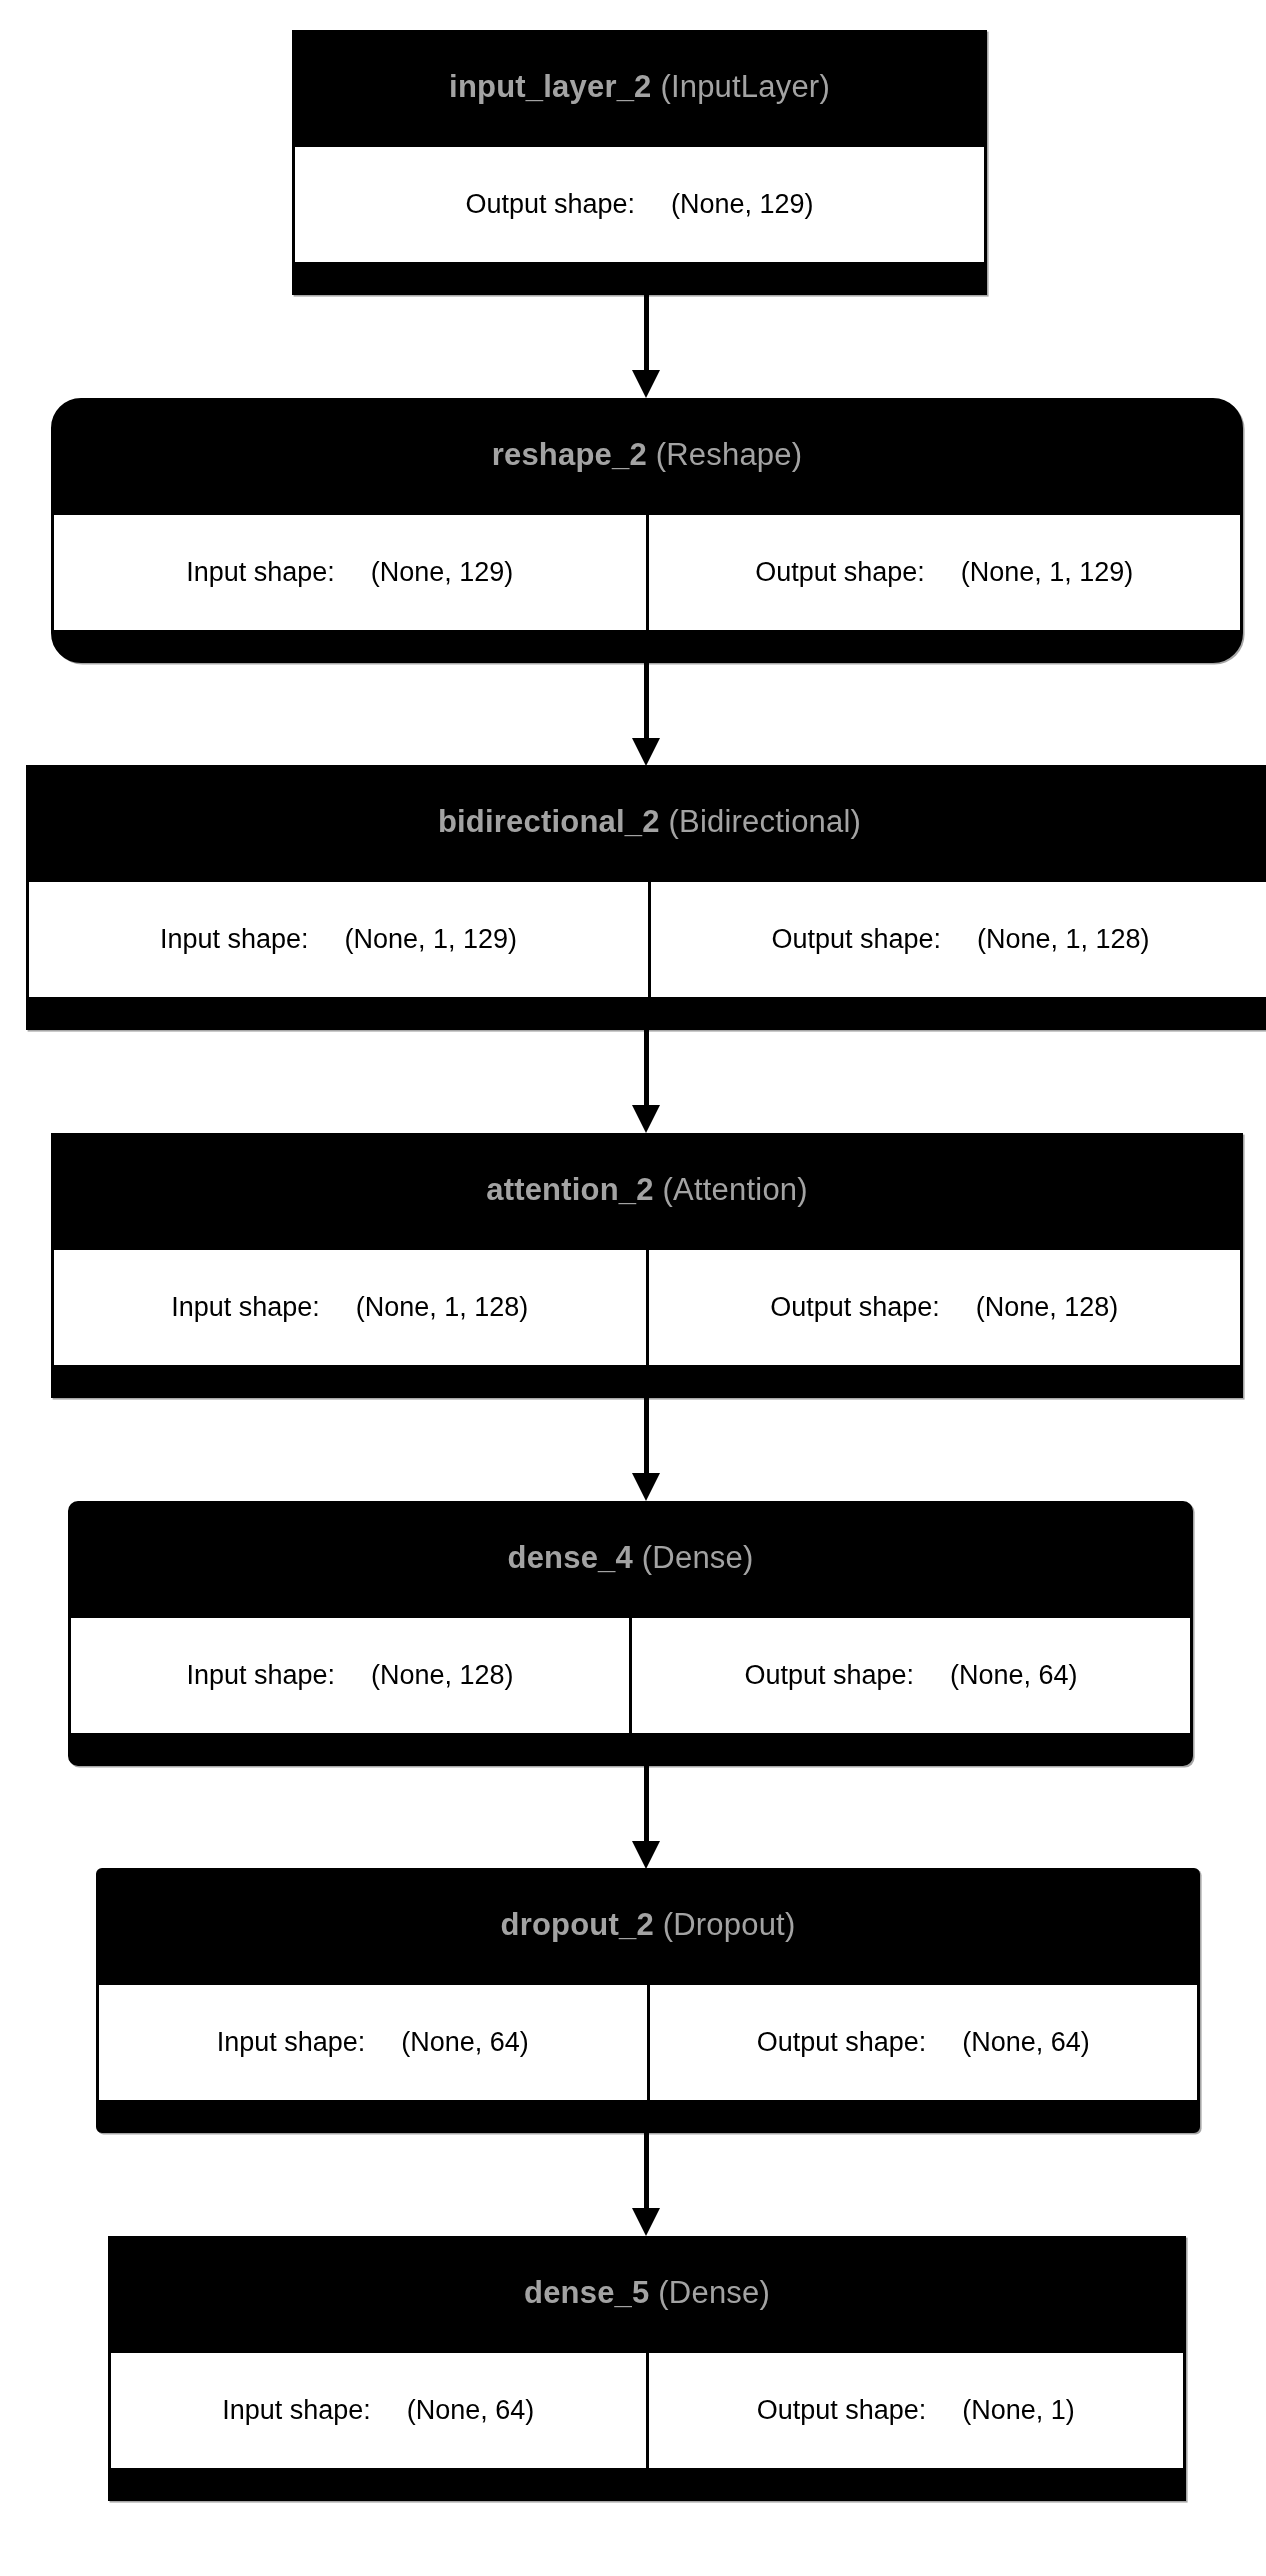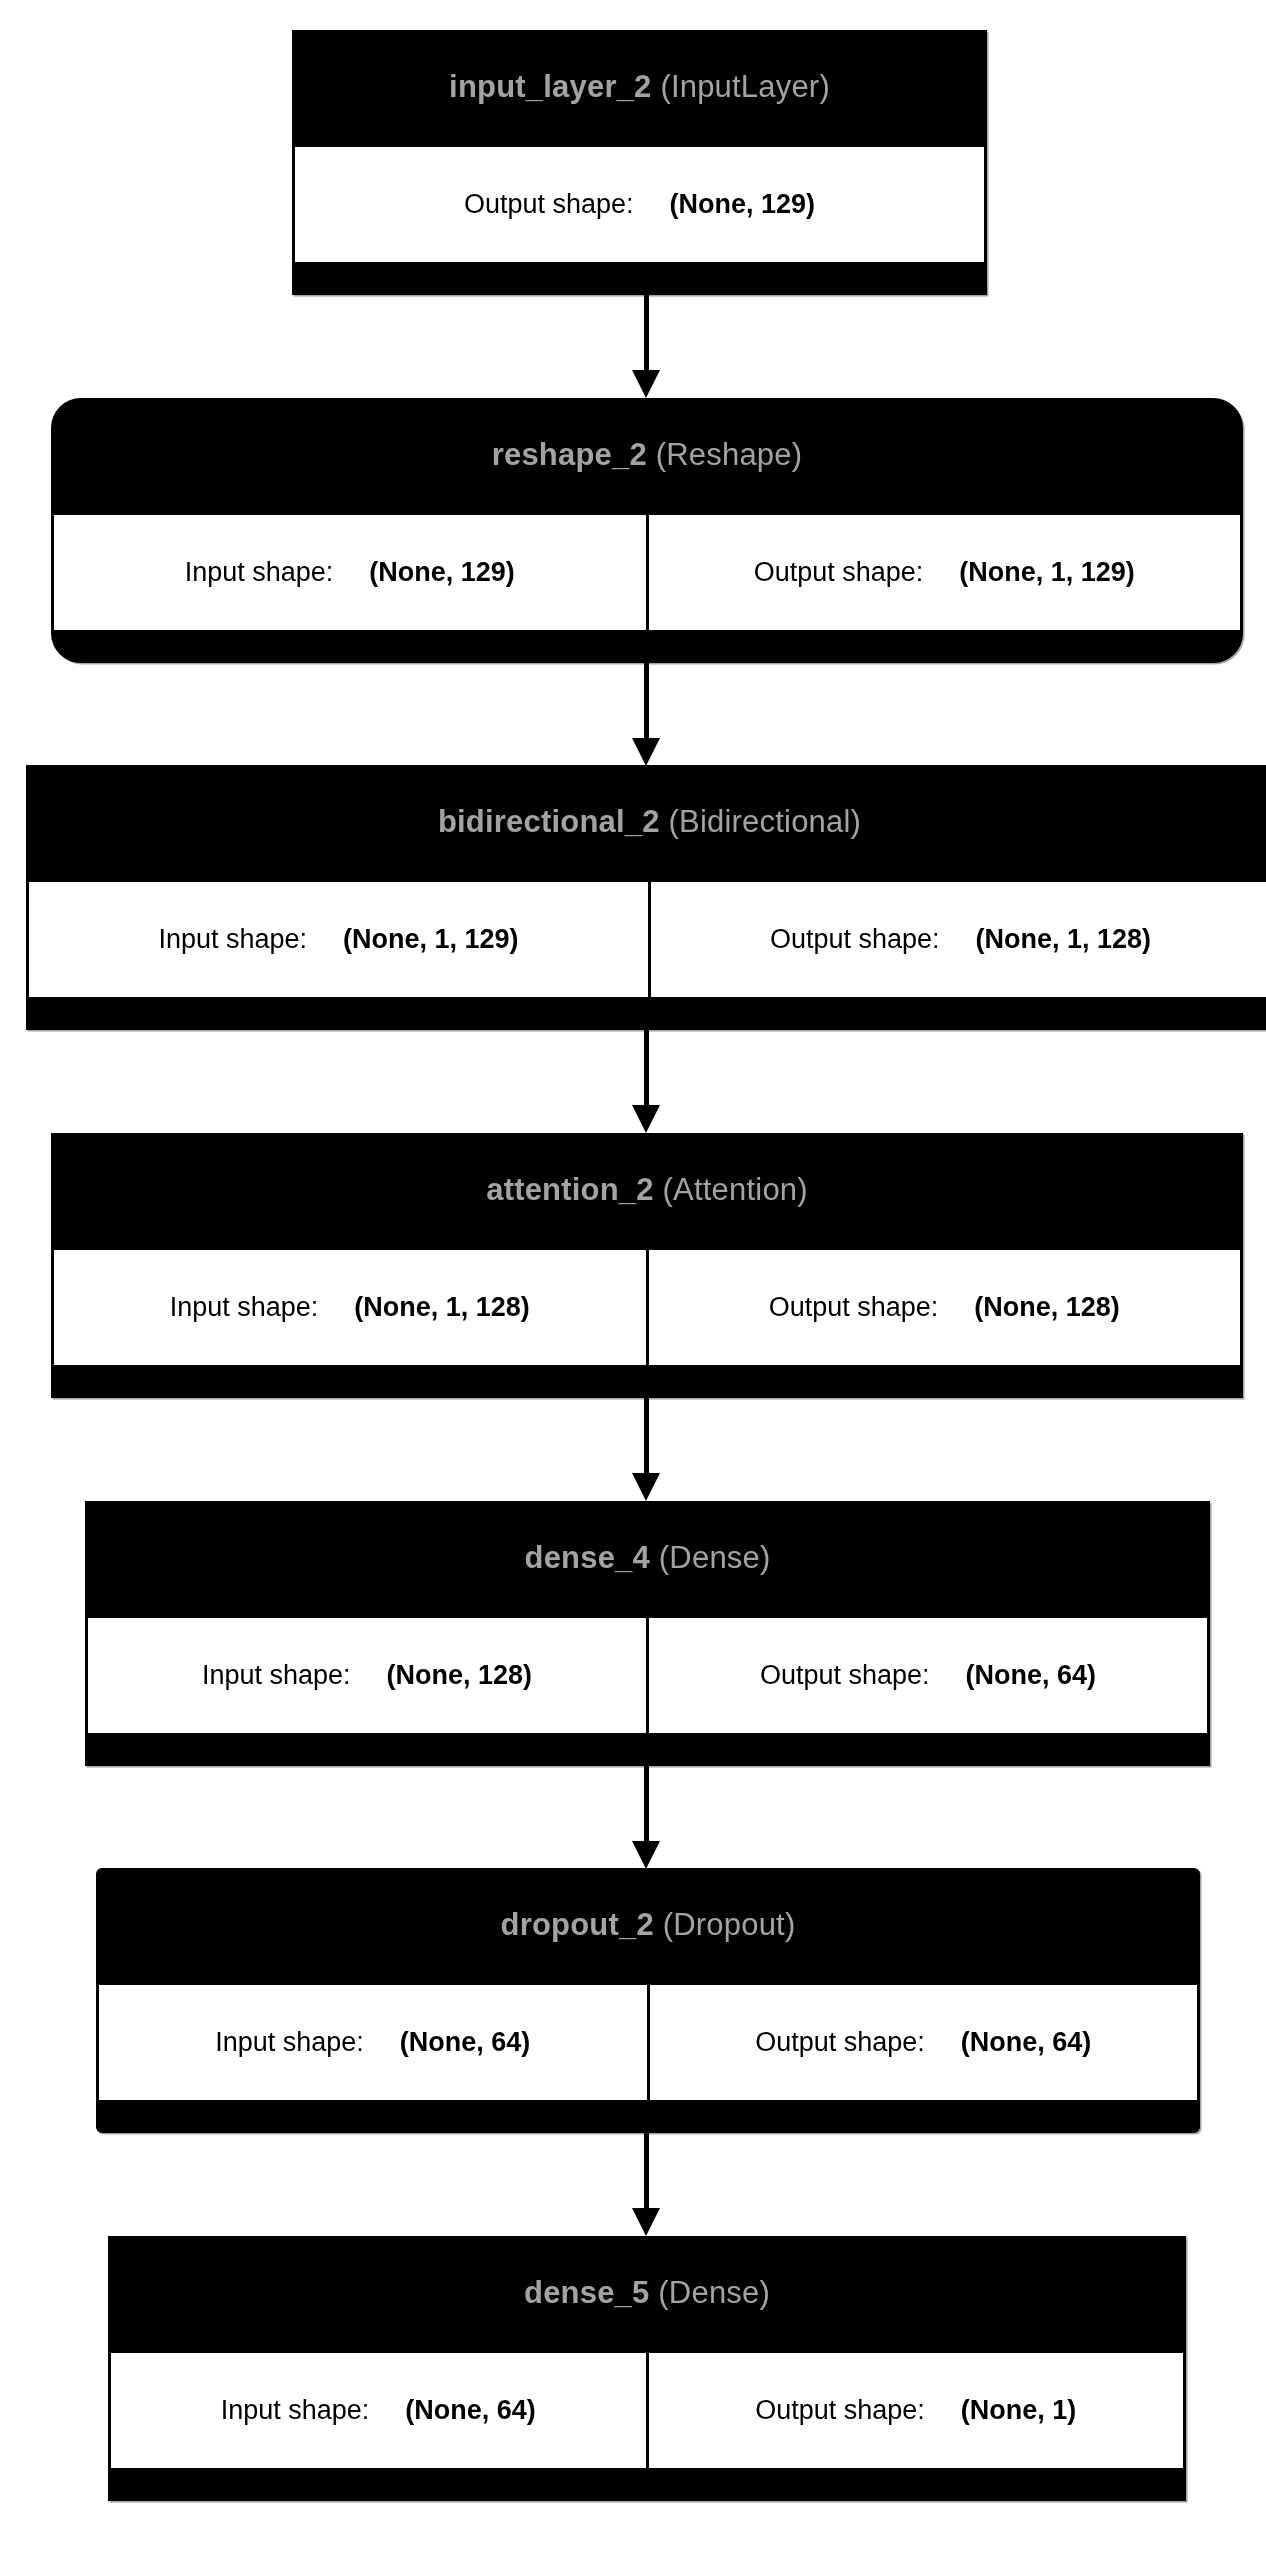--- a/index.html
+++ b/index.html
@@ -63,21 +63,21 @@
     white-space: nowrap;
     padding: 0 14.7px;
     box-sizing: border-box;
     border: 1.6px solid #000000;
     gap: 36px;
   }
   .cell + .cell {
     border-left: 2.4px solid #000000;
   }
   .cell .lbl { font-weight: normal; }
-  .cell .val { font-weight: bold; }
+  .cell .val { font-weight: normal; }
 
   
   .edge {
     position: absolute;
     width: 0;
   }
   .edge .shaft {
     position: absolute;
     left: -2.4px;
     top: 0;
@@ -163,21 +163,21 @@
         <div class="cell">
           <span class="lbl">Input shape: </span>
           <span class="val">(None, 1, 128)</span>
         </div>
         <div class="cell">
           <span class="lbl">Output shape: </span>
           <span class="val">(None, 128)</span>
         </div>
       </div>
     </div>
-    <div class="node" style="left: 85px; top: 1501px; width: 1125px; height: 265px;">
+    <div class="node" style="left: 68px; top: 1501px; width: 1125px; height: 265px; border-radius: 10px;">
       <div class="node-title"><span class="nm">dense_4</span> <span class="cls">(Dense)</span></div>
       <div class="node-body">
         <div class="cell">
           <span class="lbl">Input shape: </span>
           <span class="val">(None, 128)</span>
         </div>
         <div class="cell">
           <span class="lbl">Output shape: </span>
           <span class="val">(None, 64)</span>
         </div>

